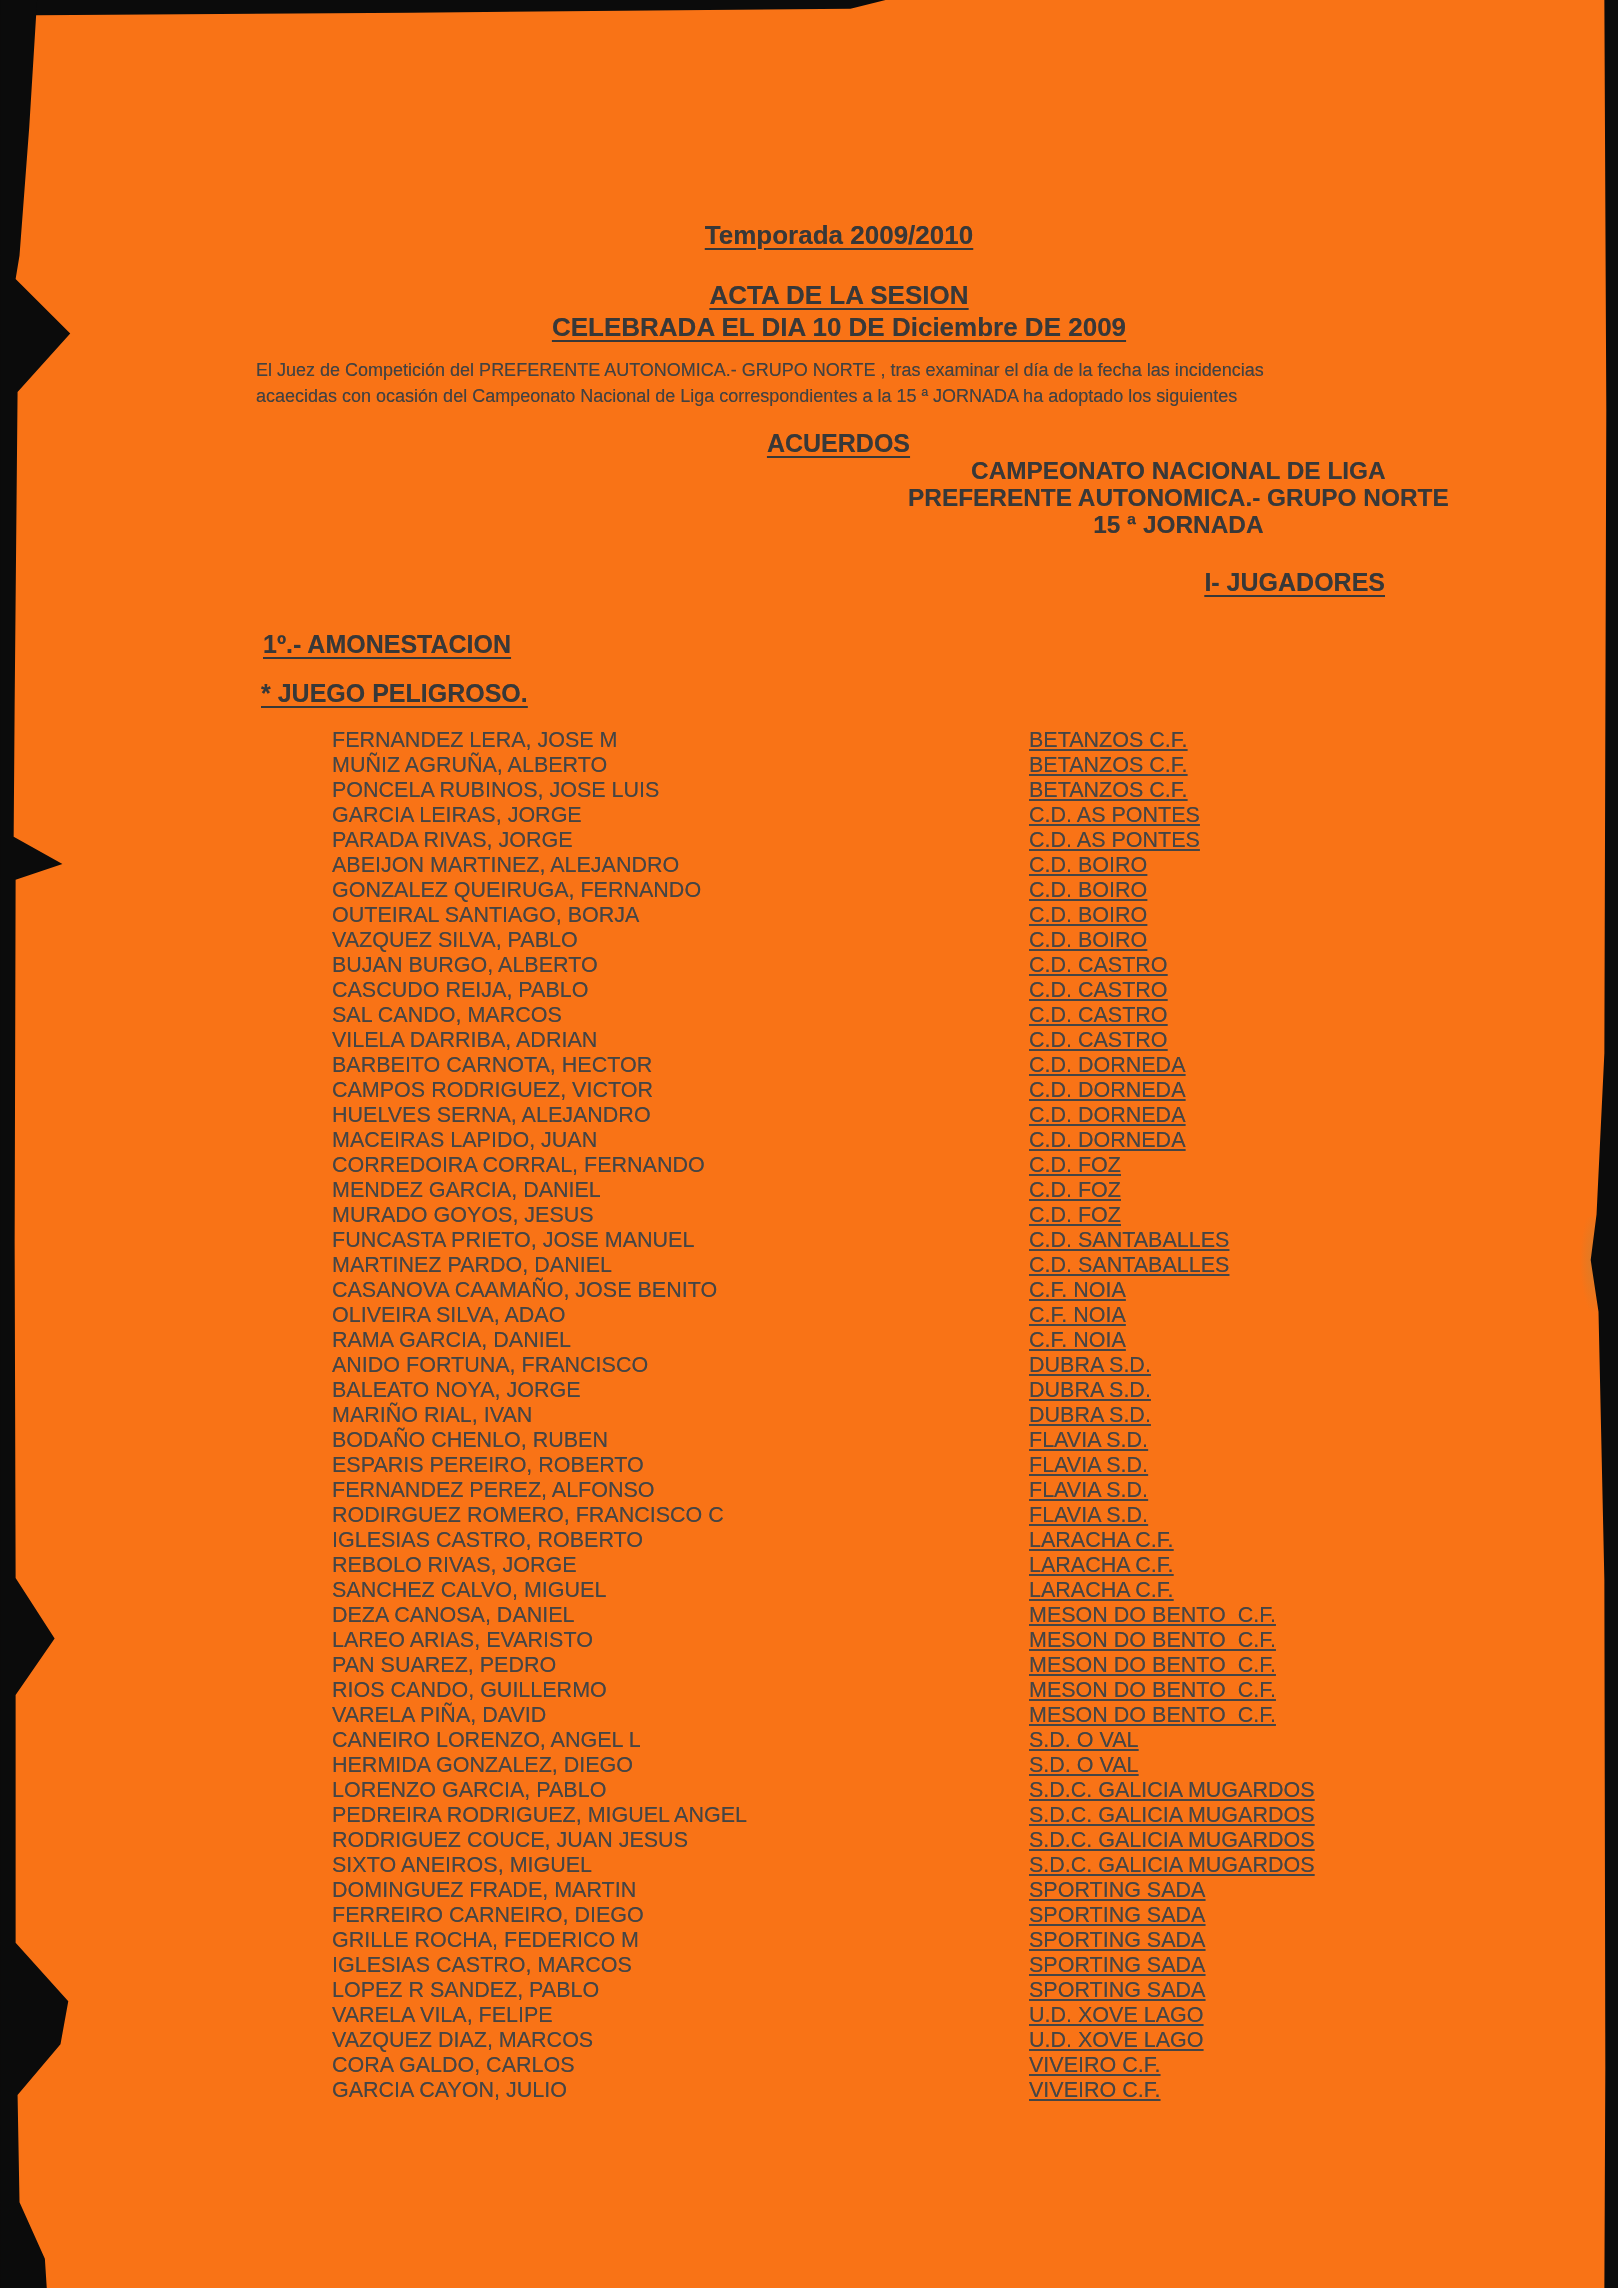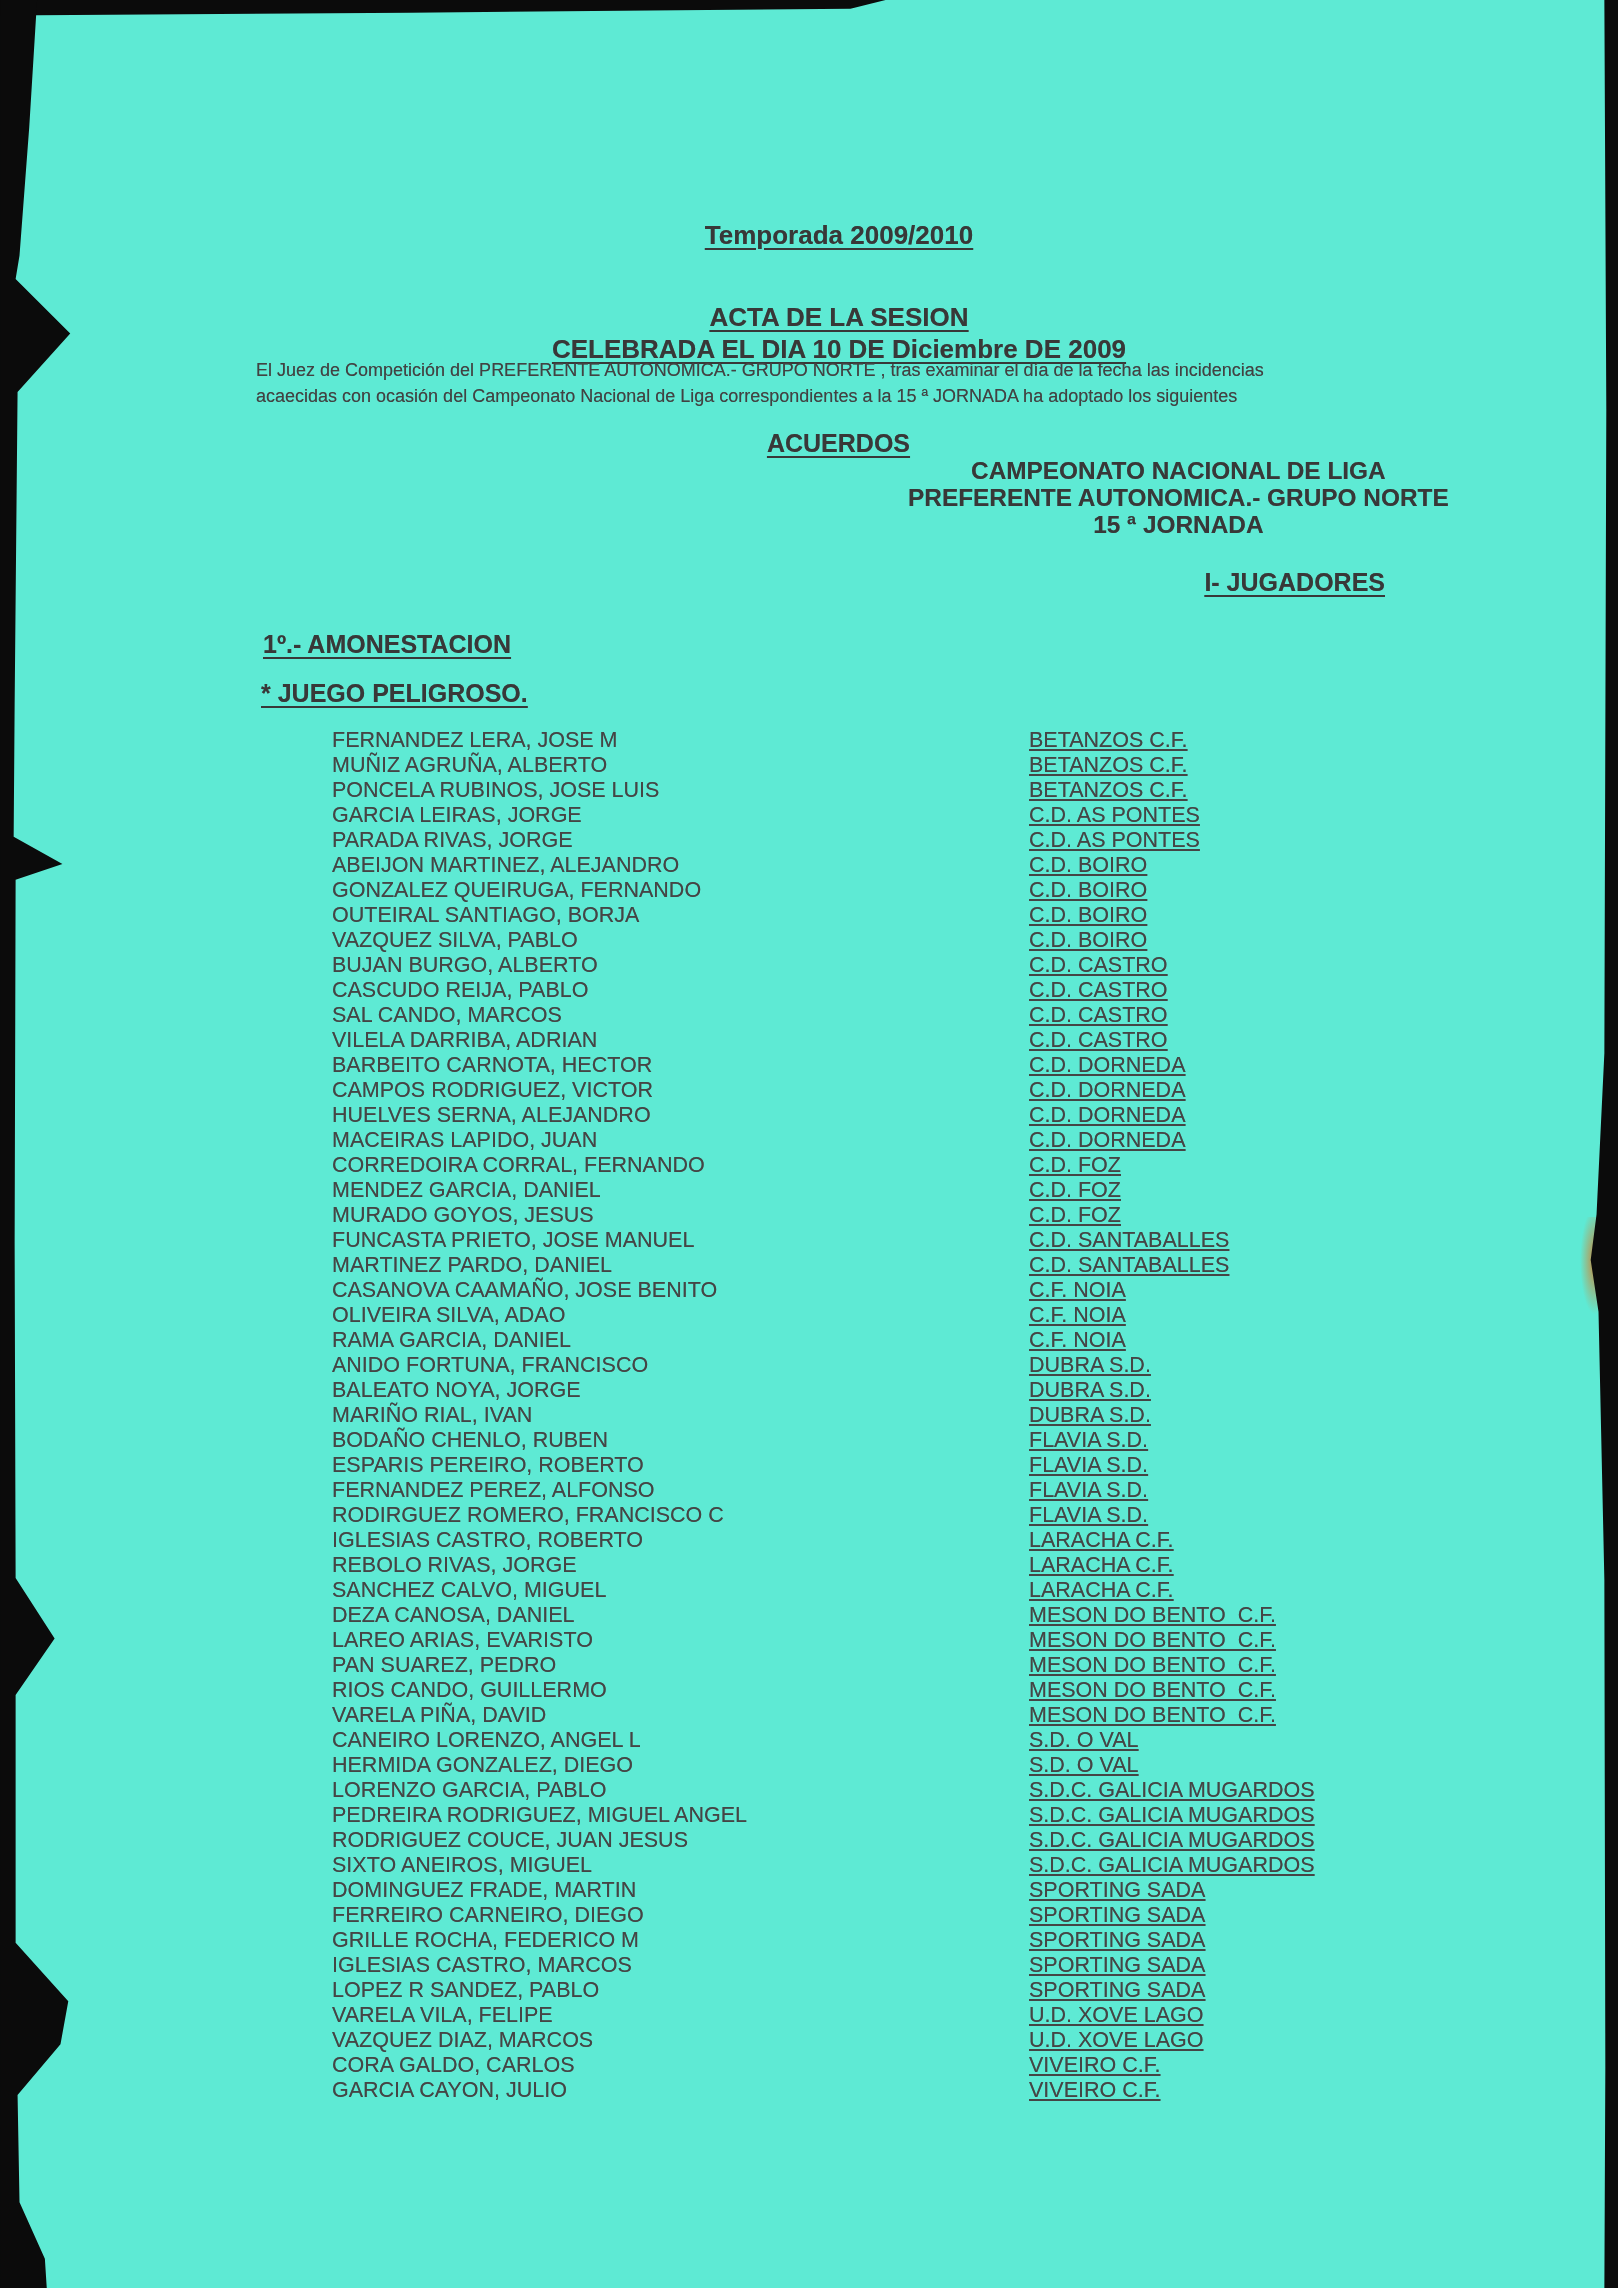--- a/index.html
+++ b/index.html
@@ -1,30 +1,30 @@
 <!DOCTYPE html>
 <html><head>
 <meta charset="utf-8">
 <style>
   html,body{margin:0;padding:0;background:#222;}
   .page{
     position:relative;
     width:1619px;height:2289px;
-    background:#5eead4;
+    background:#f97316;
     overflow:hidden;
     font-family:"Liberation Sans", sans-serif;
     color:#3d3d3d;
     text-shadow:0 0 0.6px rgba(70,70,70,.55);
   }
   .abs{position:absolute;}
   .u{text-decoration:underline;text-underline-offset:3.9px;text-decoration-thickness:2px;}
   .b{font-weight:bold;color:#383838;text-align:center;}
 
   .season-title{left:254px;top:220px;width:1170px;text-align:center;font-size:26px;}
-  .acta-block{left:254px;top:279px;width:1170px;text-align:center;font-size:26px;line-height:32px;margin-top:22px;}
+  .acta-block{left:254px;top:279px;width:1170px;text-align:center;font-size:26px;line-height:32px;}
   .intro{left:256px;top:357px;width:1151px;font-size:18px;line-height:26px;color:#424242;}
   .acuerdos{left:351px;top:429px;width:975px;text-align:center;font-size:25px;}
   .comp-block{left:908px;top:457px;font-size:24.4px;line-height:27px;}
   .jugadores{left:215px;top:568px;width:1170px;text-align:right;font-size:25px;}
   .amonestacion{left:263px;top:630px;font-size:25px;}
   .juego{left:261px;top:679px;font-size:25px;}
 
   .sanctions{left:332px;top:728px;width:1151px;font-size:21.5px;color:#454545;}
   .row{height:25px;line-height:25px;white-space:pre;display:flex;}
   .pname{display:inline-block;width:697px;white-space:pre;}

